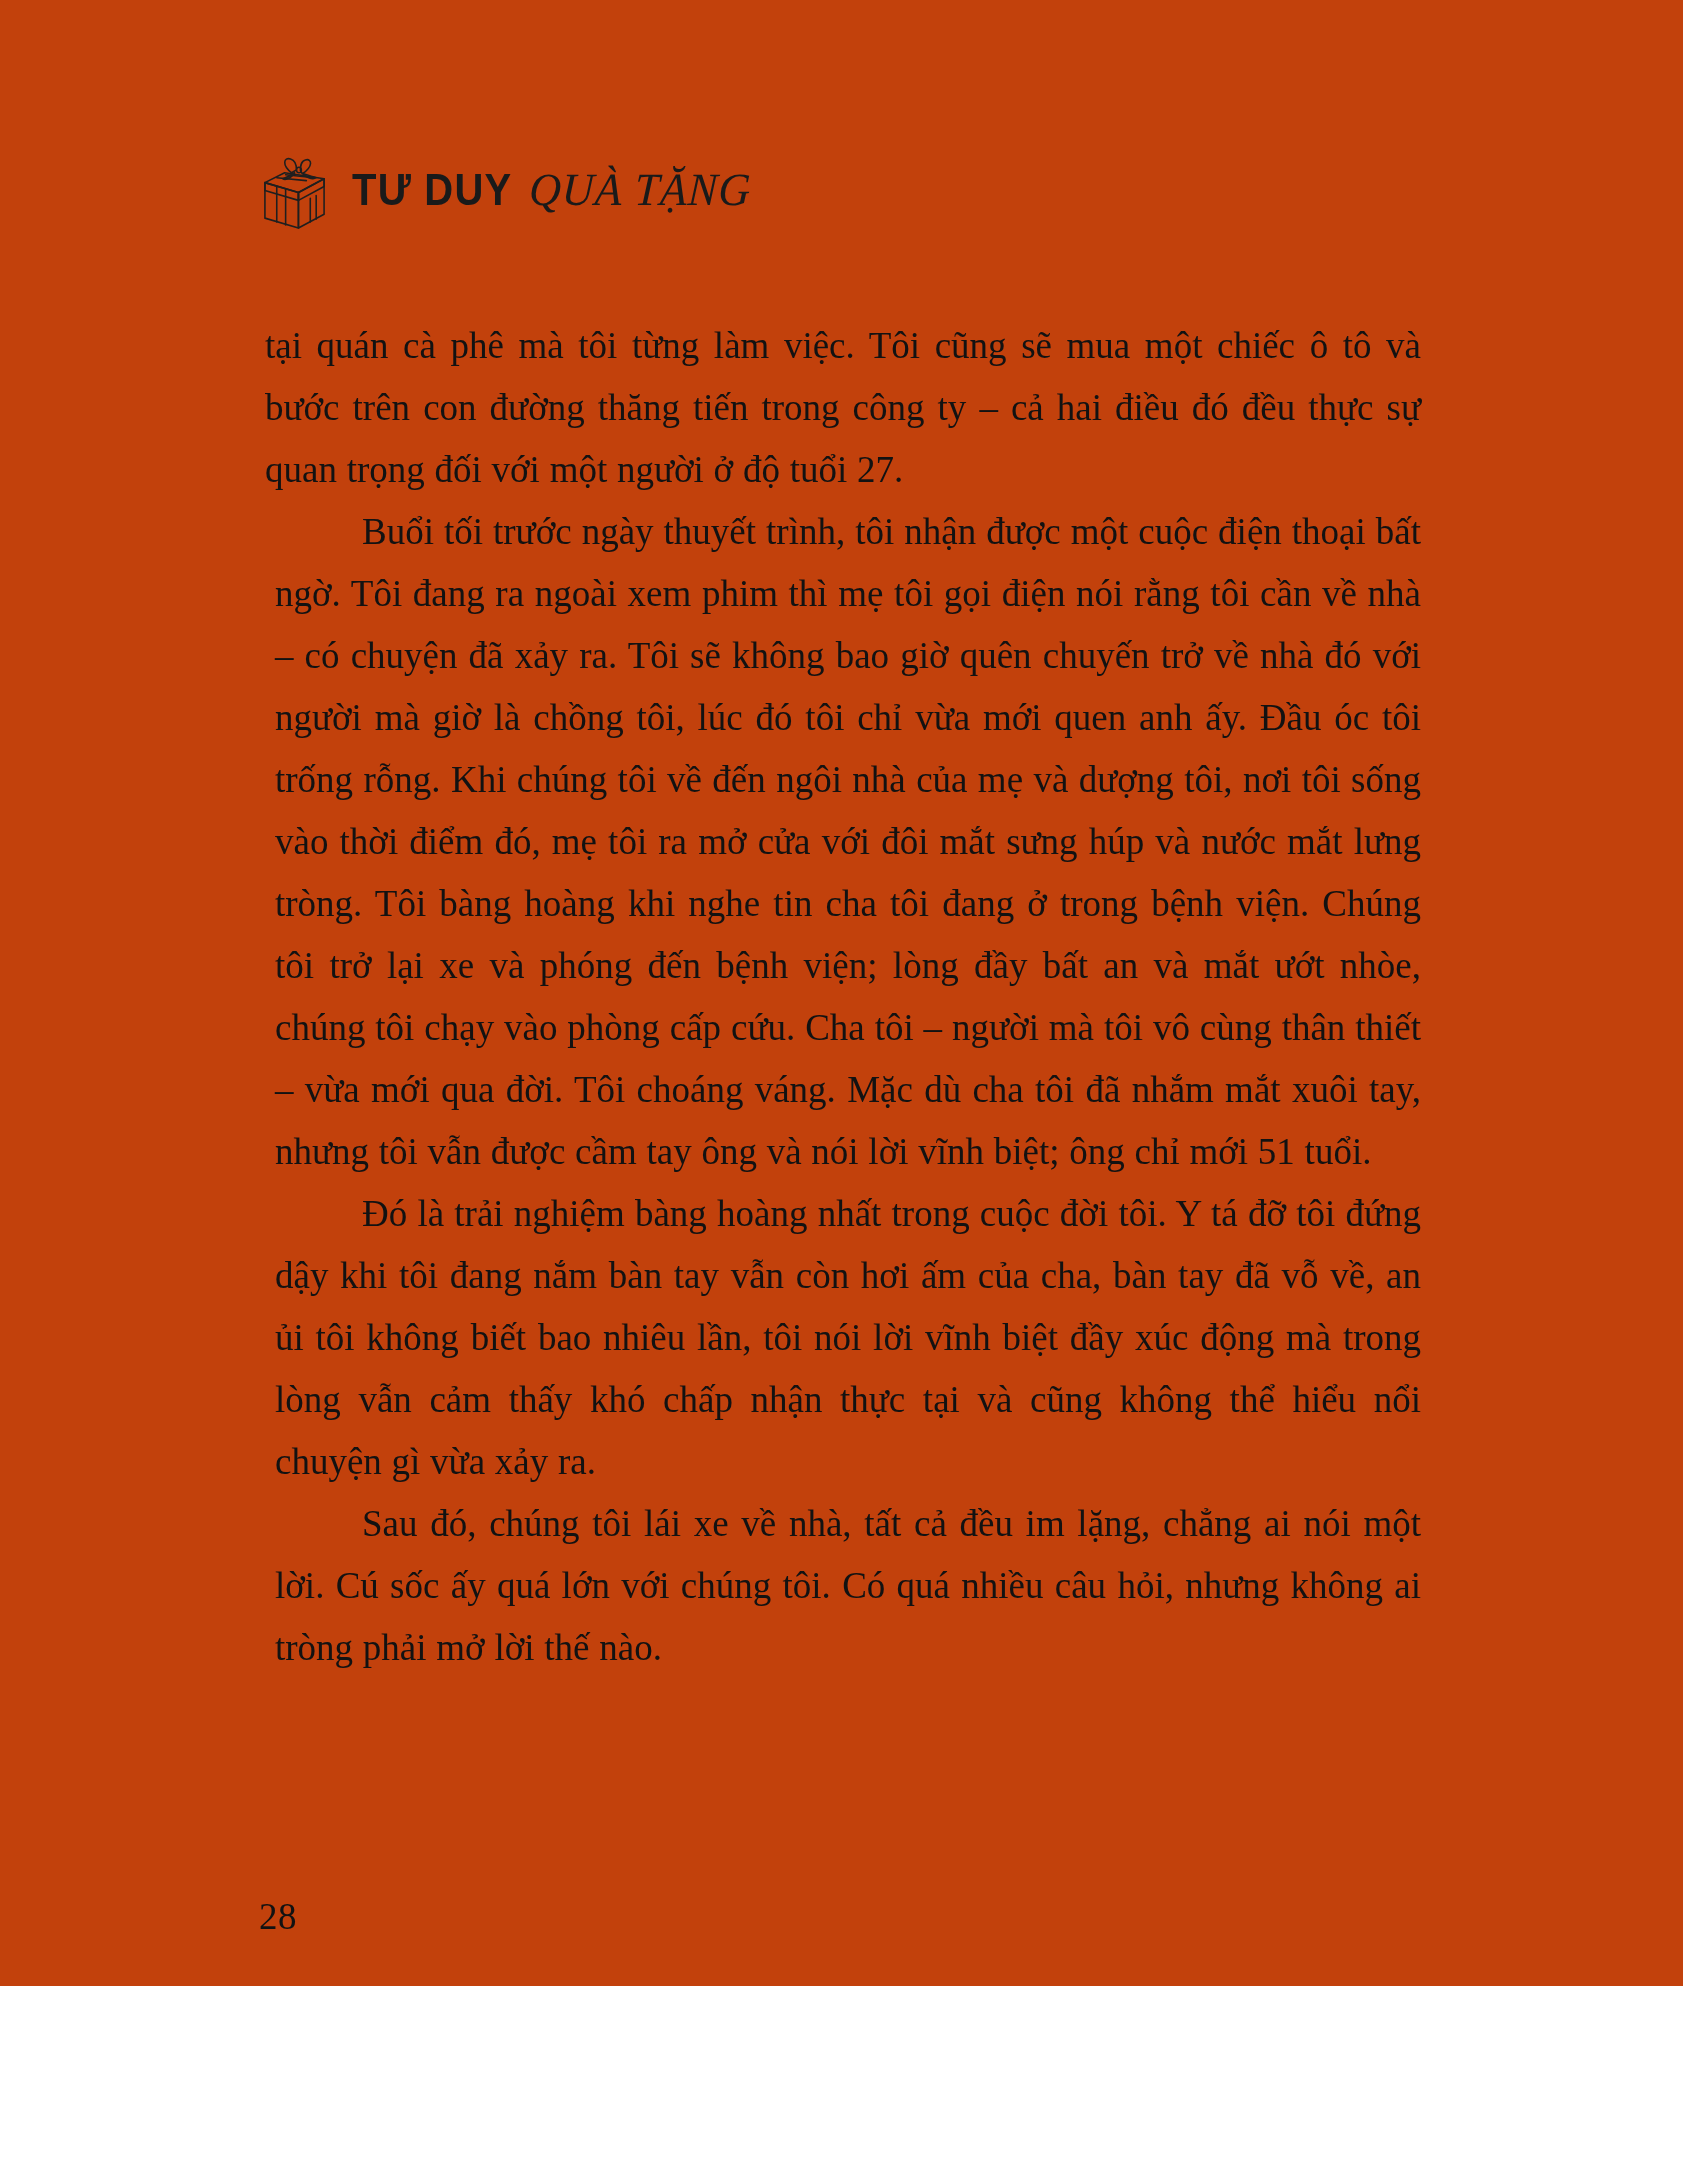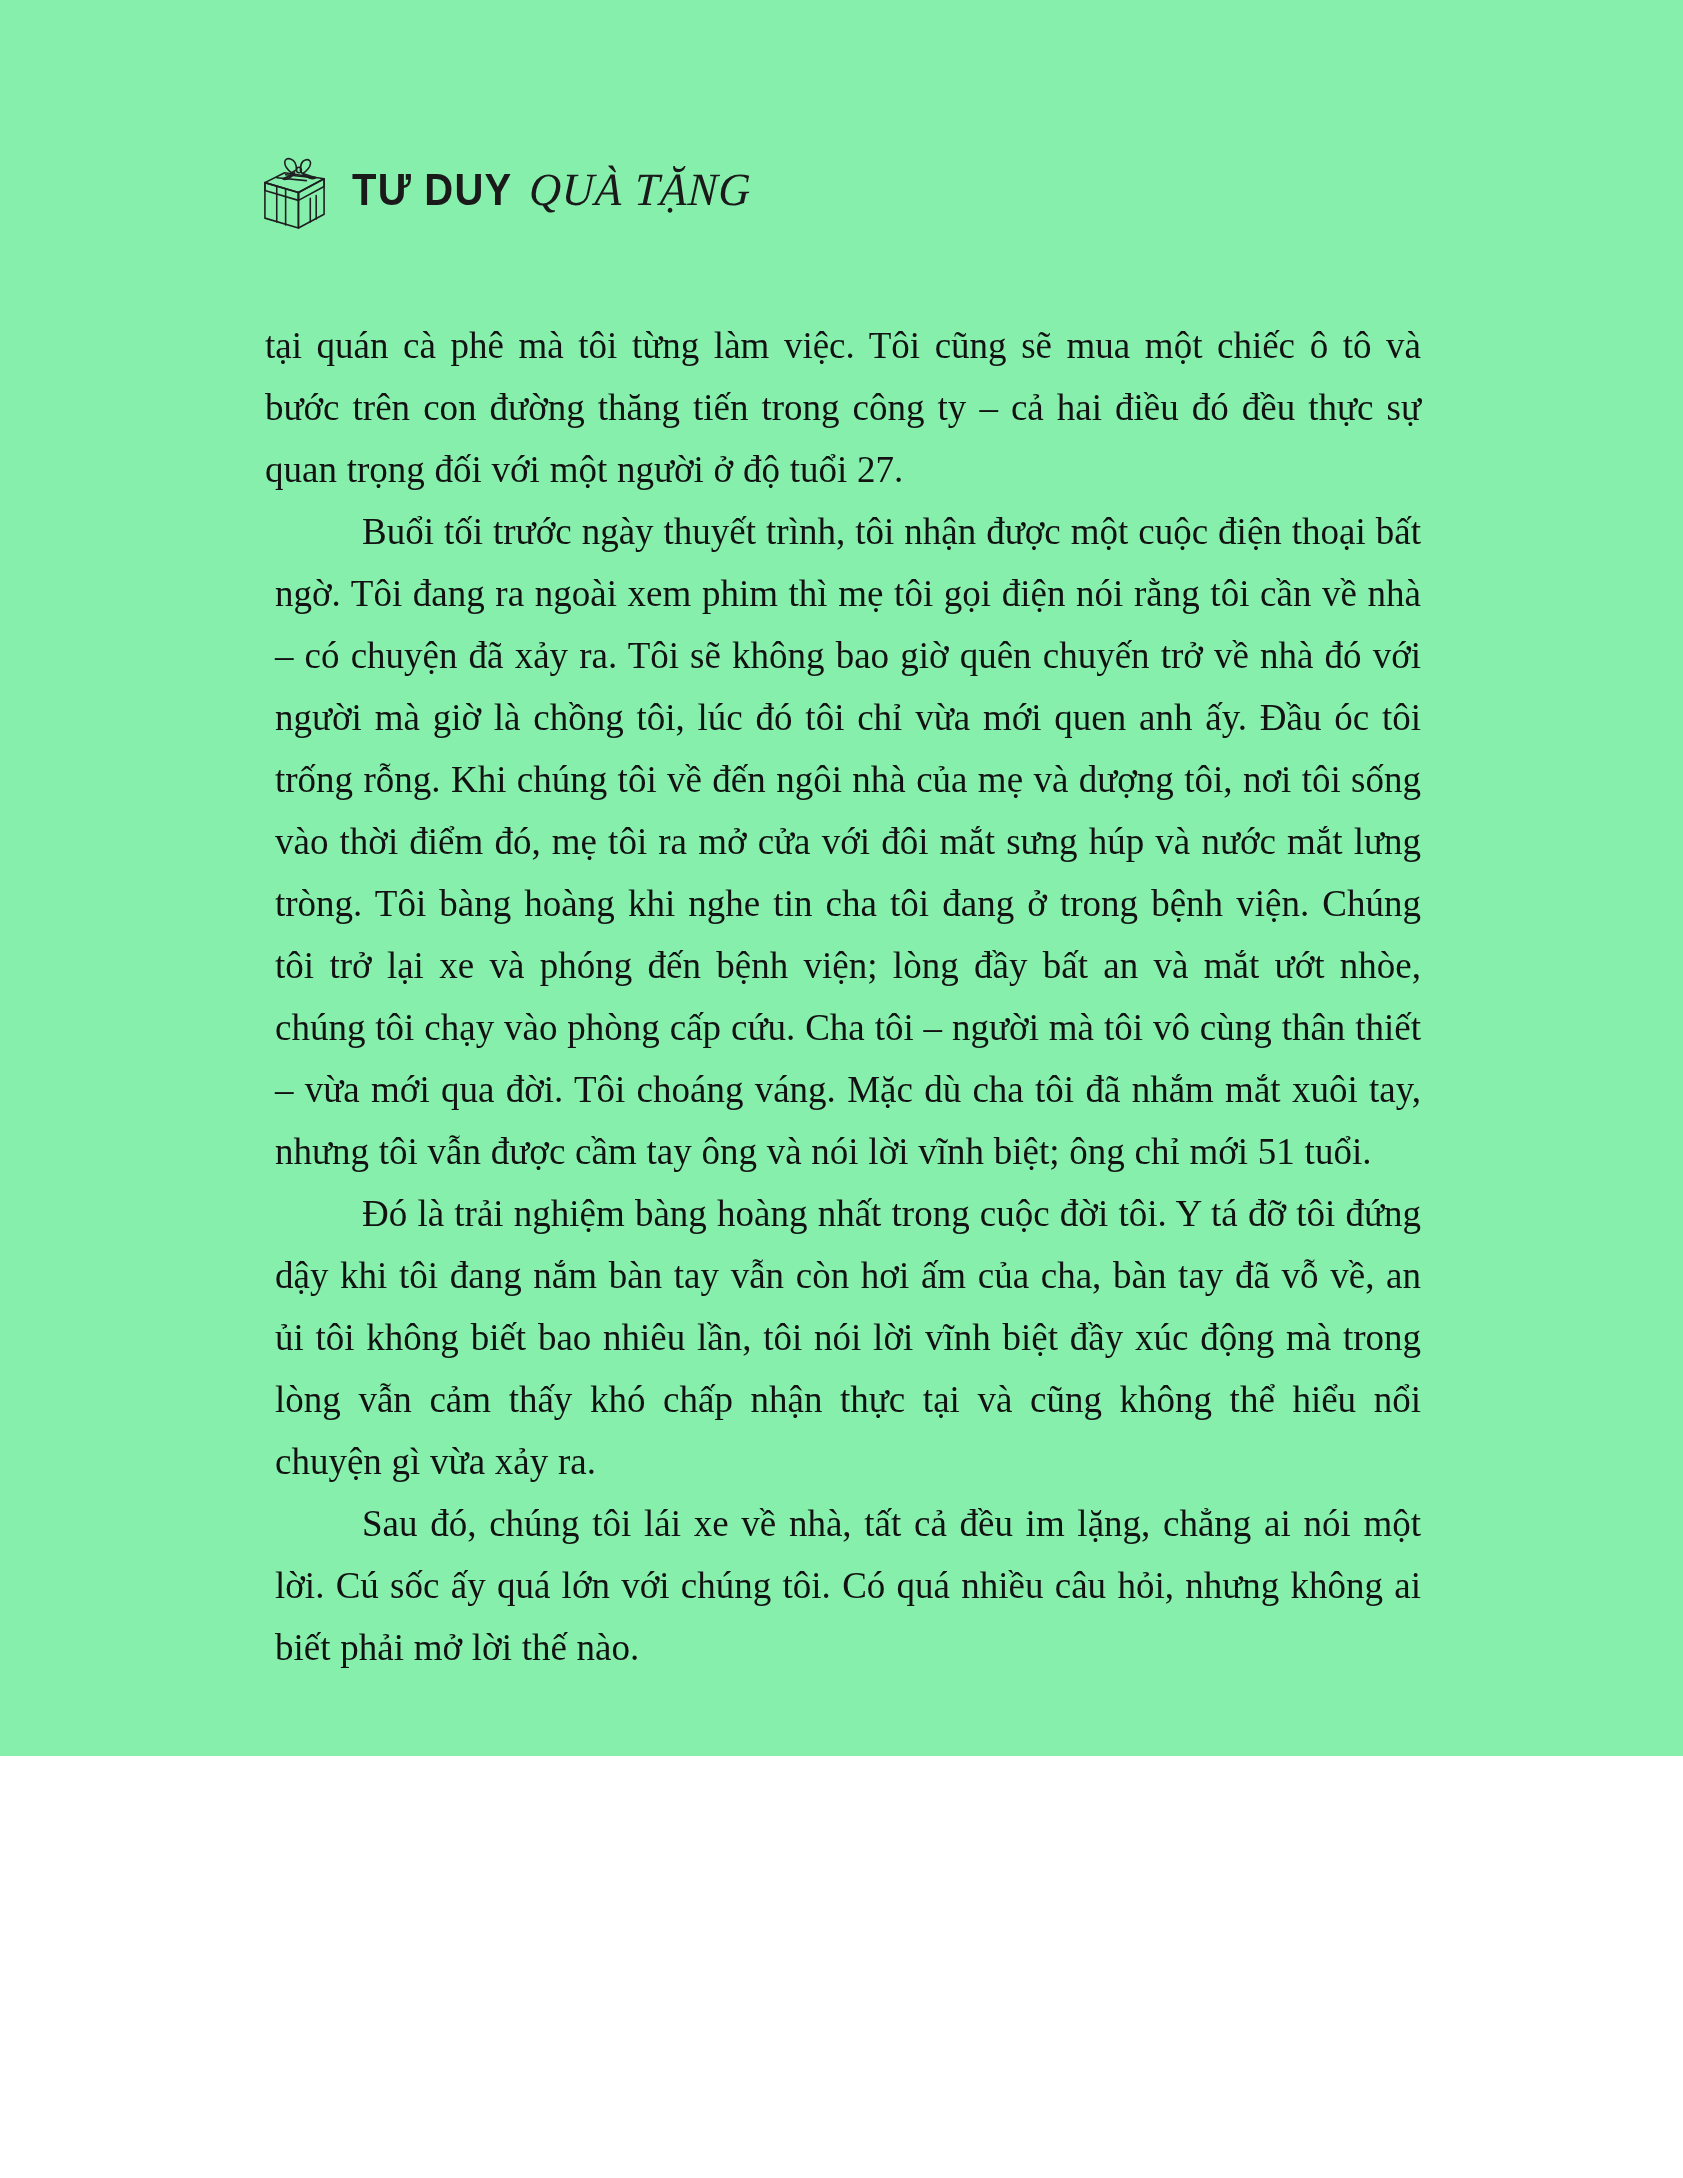--- a/index.html
+++ b/index.html
@@ -3,22 +3,22 @@
 <meta charset="utf-8">
 <style>
   html, body {
     margin: 0;
     padding: 0;
     background: #ffffff;
   }
   .page {
     position: relative;
     width: 1683px;
-    height: 1756px;
-    background: #86efac;
+    height: 1986px;
+    background: #c2410c;
     overflow: hidden;
     font-family: "Liberation Serif", "DejaVu Serif", serif;
   }
 
   
   .running-header {
     position: absolute;
     left: 259px;
     top: 150px;
     display: flex;
@@ -141,19 +141,19 @@
       <span class="header-title-bold">TƯ DUY</span>
       <span class="header-title-script">QUÀ TẶNG</span>
     </span>
 
   </div>
 
   <div class="text-column">
     <p class="body-paragraph">tại quán cà phê mà tôi từng làm việc. Tôi cũng sẽ mua một chiếc ô tô và bước trên con đường thăng tiến trong công ty – cả hai điều đó đều thực sự quan trọng đối với một người ở độ tuổi 27.</p>
     <p class="body-paragraph indented">Buổi tối trước ngày thuyết trình, tôi nhận được một cuộc điện thoại bất ngờ. Tôi đang ra ngoài xem phim thì mẹ tôi gọi điện nói rằng tôi cần về nhà – có chuyện đã xảy ra. Tôi sẽ không bao giờ quên chuyến trở về nhà đó với người mà giờ là chồng tôi, lúc đó tôi chỉ vừa mới quen anh ấy. Đầu óc tôi trống rỗng. Khi chúng tôi về đến ngôi nhà của mẹ và dượng tôi, nơi tôi sống vào thời điểm đó, mẹ tôi ra mở cửa với đôi mắt sưng húp và nước mắt lưng tròng. Tôi bàng hoàng khi nghe tin cha tôi đang ở trong bệnh viện. Chúng tôi trở lại xe và phóng đến bệnh viện; lòng đầy bất an và mắt ướt nhòe, chúng tôi chạy vào phòng cấp cứu. Cha tôi – người mà tôi vô cùng thân thiết – vừa mới qua đời. Tôi choáng váng. Mặc dù cha tôi đã nhắm mắt xuôi tay, nhưng tôi vẫn được cầm tay ông và nói lời vĩnh biệt; ông chỉ mới 51 tuổi.</p>
     <p class="body-paragraph indented">Đó là trải nghiệm bàng hoàng nhất trong cuộc đời tôi. Y tá đỡ tôi đứng dậy khi tôi đang nắm bàn tay vẫn còn hơi ấm của cha, bàn tay đã vỗ về, an ủi tôi không biết bao nhiêu lần, tôi nói lời vĩnh biệt đầy xúc động mà trong lòng vẫn cảm thấy khó chấp nhận thực tại và cũng không thể hiểu nổi chuyện gì vừa xảy ra.</p>
-    <p class="body-paragraph indented">Sau đó, chúng tôi lái xe về nhà, tất cả đều im lặng, chẳng ai nói một lời. Cú sốc ấy quá lớn với chúng tôi. Có quá nhiều câu hỏi, nhưng không ai biết phải mở lời thế nào.</p>
+    <p class="body-paragraph indented">Sau đó, chúng tôi lái xe về nhà, tất cả đều im lặng, chẳng ai nói một lời. Cú sốc ấy quá lớn với chúng tôi. Có quá nhiều câu hỏi, nhưng không ai tròng phải mở lời thế nào.</p>
   </div>
 
   <div class="folio">28</div>
 
 </div>
 
 
 </body></html>

